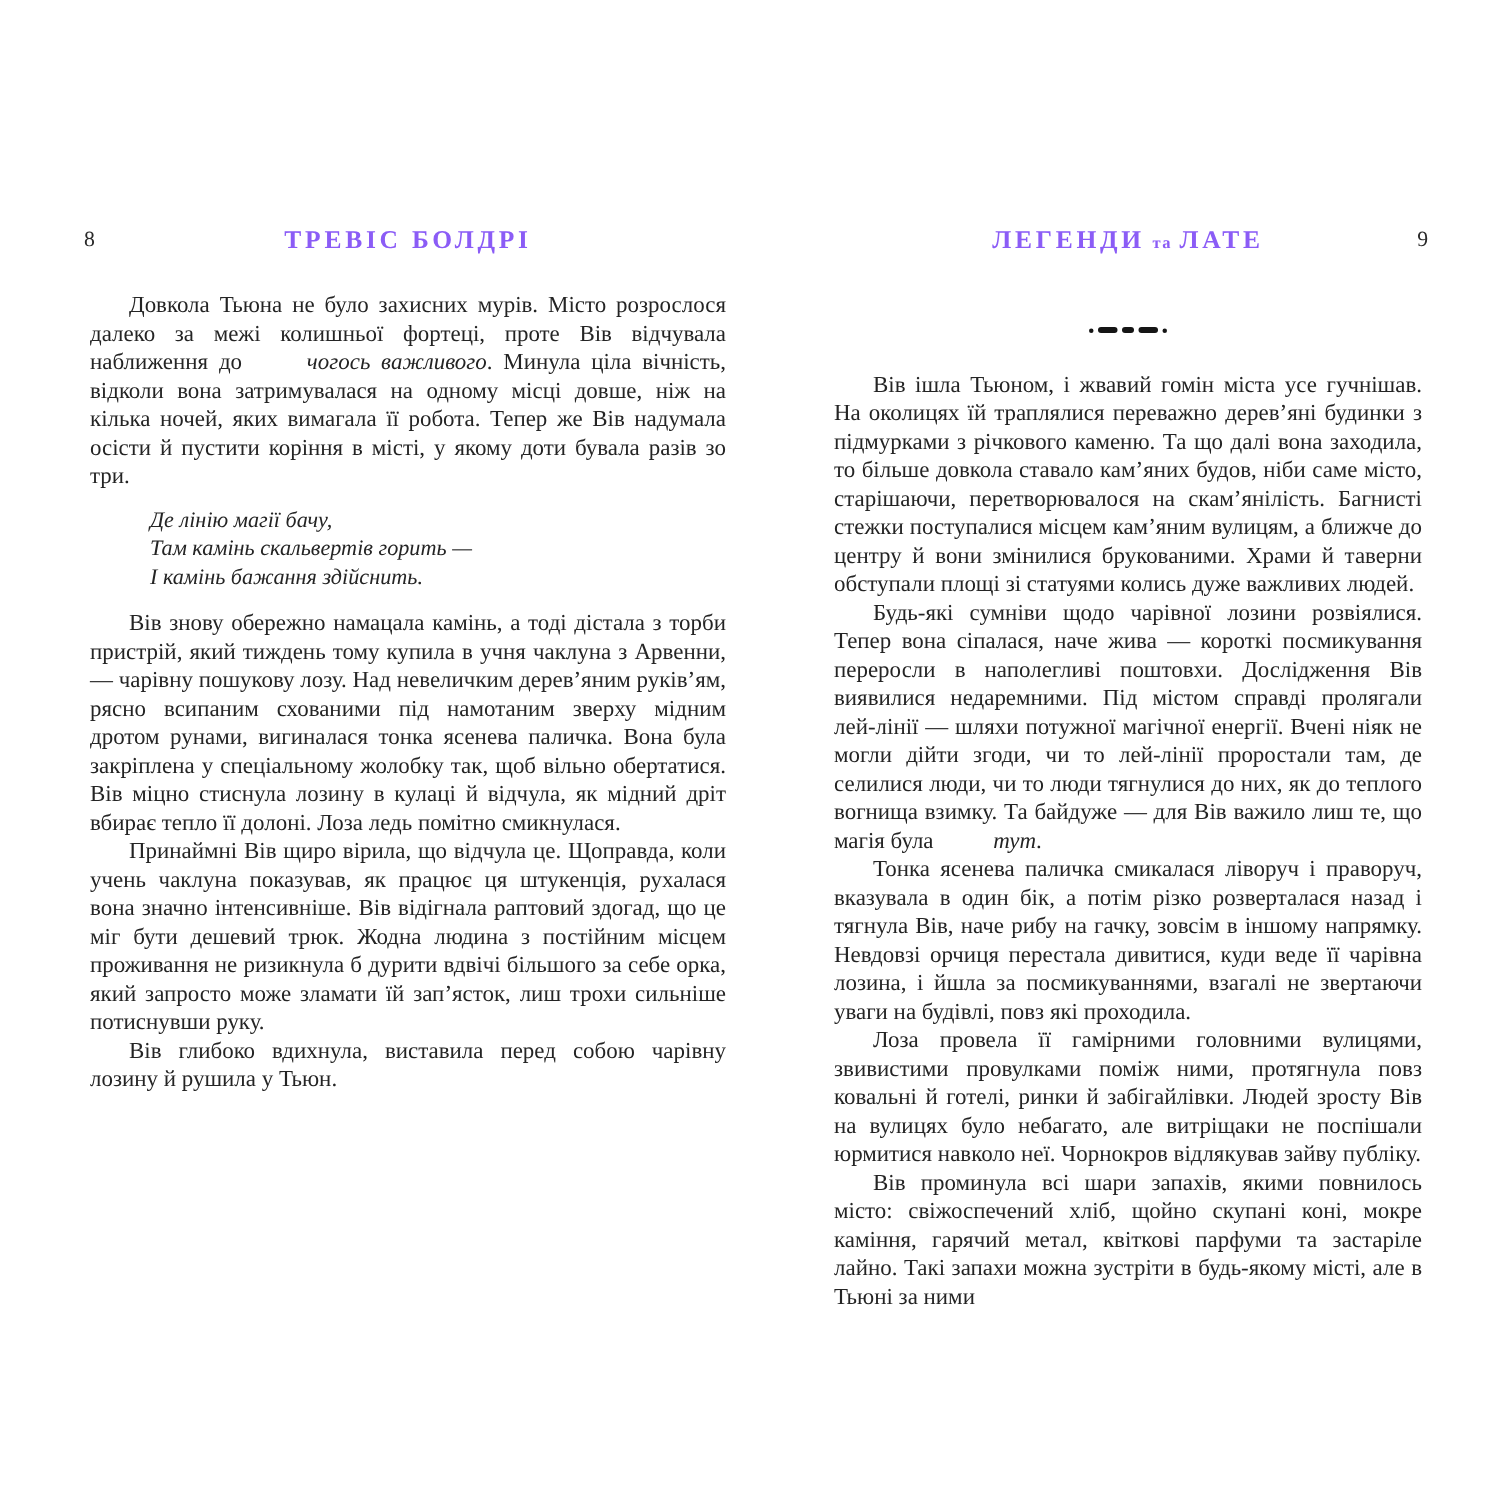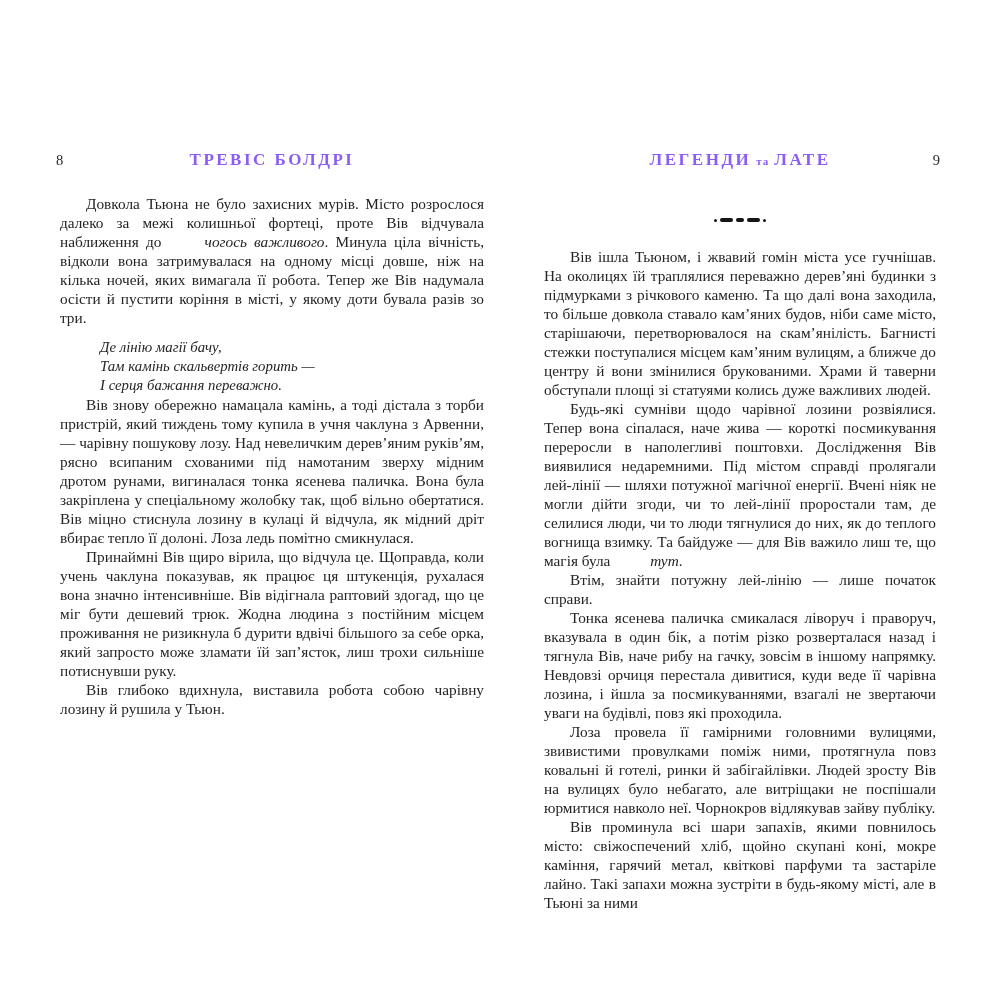--- a/index.html
+++ b/index.html
@@ -7,21 +7,21 @@
     width:1000px;height:1000px;
     background:#ffffff;
     font-family:"Liberation Serif","DejaVu Serif",serif;
     color:#242424;
     position:relative;
     overflow:hidden;
   }
   .spread{position:absolute;inset:0;}
   .page{position:absolute;top:150px;}
   .page.left{left:60px;width:424px;}
-  .page.right{left:544px;width:392px;}
+  .page.right{left:556px;width:392px;}
 
   .pagehead{
     position:relative;
     height:20px;
     text-align:center;
     margin-bottom:24px;
   }
   .runtitle{
     font-size:17px;
     letter-spacing:2.5px;
@@ -43,21 +43,21 @@
   }
   .pagenum.pn-left{left:-4px;}
   .pagenum.pn-right{right:-4px;}
 
   .bodytext{font-size:15.3px;line-height:19px;text-align:justify;}
   .para{margin:0;text-indent:26px;}
   .para .run{text-indent:0;}
   .em{font-style:italic;margin-left:36px;}
 
   .verse{
-    margin:11px 0 0 40px;
+    margin:11px 0 11px 40px;
     font-style:italic;
     font-size:14.8px;
     line-height:19px;
     text-align:left;
   }
   .verse-line{text-indent:0;}
 
   .ornament{
     margin:46px auto 23px;
     width:64px;
@@ -90,26 +90,26 @@
       <span class="runtitle">ТРЕВІС БОЛДРІ</span>
     </header>
 
     <div class="bodytext">
       <p class="para"><span class="run">Довкола Тьюна не було захисних мурів. Місто розрослося далеко за межі колишньої фортеці, проте Вів відчувала наближення до </span><span class="em">чогось важливого</span><span class="run">. Минула ціла вічність, відколи вона затримувалася на одному місці довше, ніж на кілька ночей, яких вимагала її робота. Тепер же Вів надумала осісти й пустити коріння в місті, у якому доти бувала разів зо три.</span></p>
 
 
       <div class="verse">
         <div class="verse-line">Де лінію магії бачу,</div>
         <div class="verse-line">Там камінь скальвертів горить —</div>
-        <div class="verse-line">І серця бажання переважно.</div>
+        <div class="verse-line">І камінь бажання здійснить.</div>
       </div>
 
       <p class="para">Вів знову обережно намацала камінь, а тоді дістала з торби пристрій, який тиждень тому купила в учня чаклуна з Арвенни, — чарівну пошукову лозу. Над невеличким дерев’яним руків’ям, рясно всипаним схованими під намотаним зверху мідним дротом рунами, вигиналася тонка ясенева паличка. Вона була закріплена у спеціальному жолобку так, щоб вільно обертатися. Вів міцно стиснула лозину в кулаці й відчула, як мідний дріт вбирає тепло її долоні. Лоза ледь помітно смикнулася.</p>
       <p class="para">Принаймні Вів щиро вірила, що відчула це. Щоправда, коли учень чаклуна показував, як працює ця штукенція, рухалася вона значно інтенсивніше. Вів відігнала раптовий здогад, що це міг бути дешевий трюк. Жодна людина з постійним місцем проживання не ризикнула б дурити вдвічі більшого за себе орка, який запросто може зламати їй зап’ясток, лиш трохи сильніше потиснувши руку.</p>
-      <p class="para">Вів глибоко вдихнула, виставила робота собою чарівну лозину й рушила у Тьюн.</p>
+      <p class="para">Вів глибоко вдихнула, виставила перед собою чарівну лозину й рушила у Тьюн.</p>
     </div>
   </section>
 
   <section class="page right">
     <header class="pagehead">
       <span class="runtitle"><span>ЛЕГЕНДИ</span><span class="conj">та</span><span>ЛАТЕ</span></span>
       <span class="pagenum pn-right">9</span>
     </header>
 
     <div class="ornament">
@@ -118,20 +118,19 @@
         <span class="bar b2"></span>
         <span class="bar b3"></span>
         <span class="dot"></span>
     </div>
 
     <div class="bodytext">
       <p class="para">Вів ішла Тьюном, і жвавий гомін міста усе гучнішав. На околицях їй траплялися переважно дерев’яні будинки з підмурками з річкового каменю. Та що далі вона заходила, то більше довкола ставало кам’яних будов, ніби саме місто, старішаючи, перетворювалося на скам’янілість. Багнисті стежки поступалися місцем кам’яним вулицям, а ближче до центру й вони змінилися брукованими. Храми й таверни обступали площі зі статуями колись дуже важливих людей.</p>
 
       <p class="para"><span class="run">Будь-які сумніви щодо чарівної лозини розвіялися. Тепер вона сіпалася, наче жива — короткі посмикування переросли в наполегливі поштовхи. Дослідження Вів виявилися недаремними. Під містом справді пролягали лей-лінії — шляхи потужної магічної енергії. Вчені ніяк не могли дійти згоди, чи то лей-лінії проростали там, де селилися люди, чи то люди тягнулися до них, як до теплого вогнища взимку. Та байдуже — для Вів важило лиш те, що магія була </span><span class="em">тут</span><span class="run">.</span></p>
 
-      <p class="para">Втім, знайти потужну лей-лінію — лише початок справи.</p>
       <p class="para">Тонка ясенева паличка смикалася ліворуч і праворуч, вказувала в один бік, а потім різко розверталася назад і тягнула Вів, наче рибу на гачку, зовсім в іншому напрямку. Невдовзі орчиця перестала дивитися, куди веде її чарівна лозина, і йшла за посмикуваннями, взагалі не звертаючи уваги на будівлі, повз які проходила.</p>
       <p class="para">Лоза провела її гамірними головними вулицями, звивистими провулками поміж ними, протягнула повз ковальні й готелі, ринки й забігайлівки. Людей зросту Вів на вулицях було небагато, але витріщаки не поспішали юрмитися навколо неї. Чорнокров відлякував зайву публіку.</p>
       <p class="para">Вів проминула всі шари запахів, якими повнилось місто: свіжоспечений хліб, щойно скупані коні, мокре каміння, гарячий метал, квіткові парфуми та застаріле лайно. Такі запахи можна зустріти в будь-якому місті, але в Тьюні за ними</p>
     </div>
   </section>
 
 </div>
 
 </body></html>

